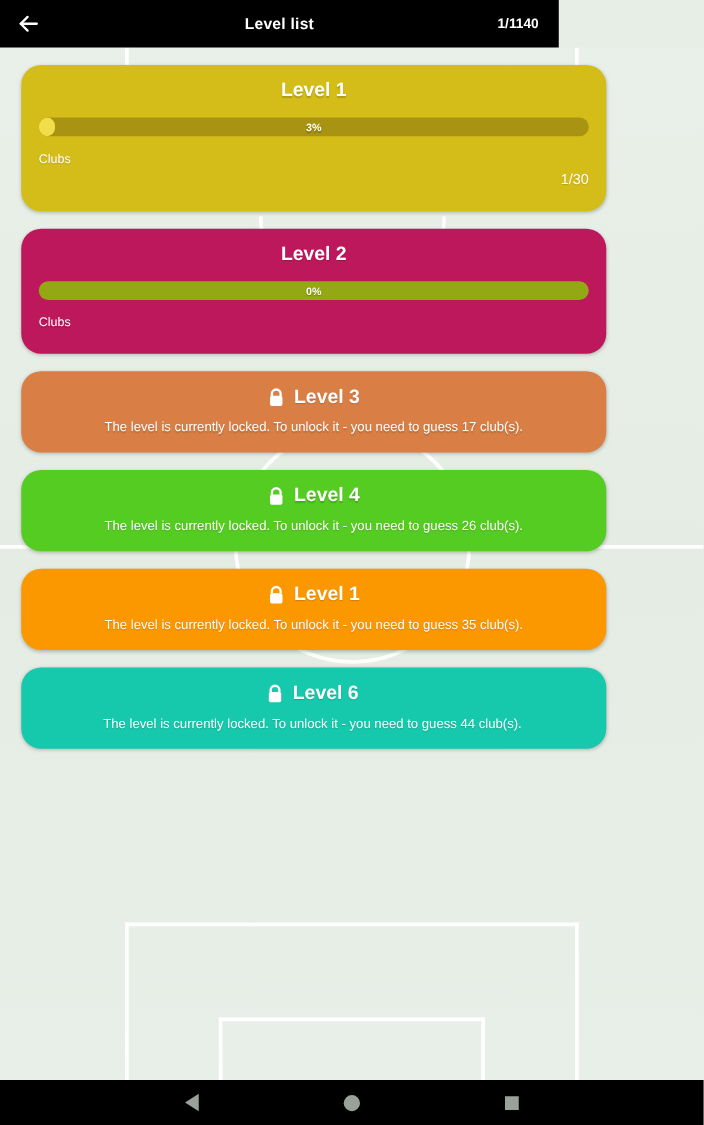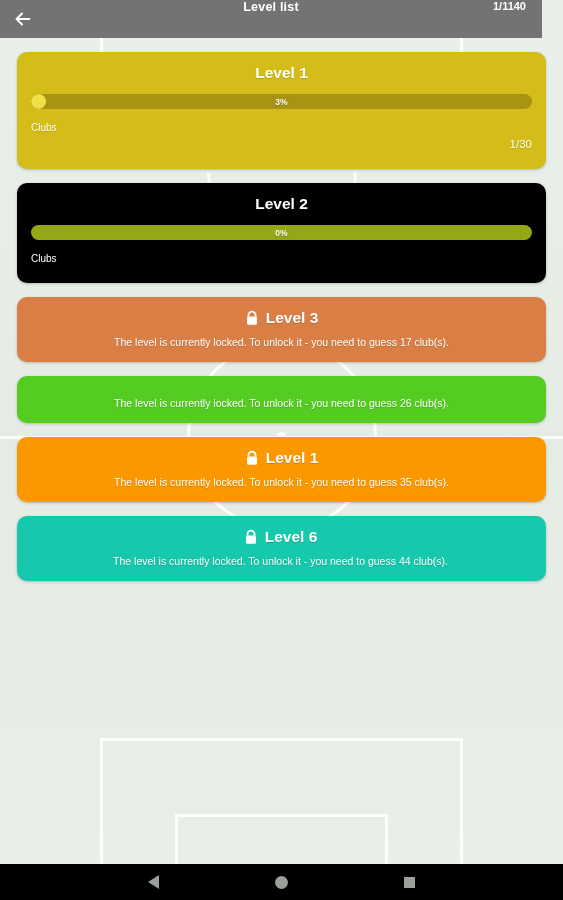--- a/index.html
+++ b/index.html
@@ -16,24 +16,25 @@
     position: relative;
     width: 563px;
     height: 900px;
     overflow: hidden;
   }
 
   
   #header {
     position: absolute;
     top: 0; left: 0;
-    width: 542px;
+    width: 447px;
     height: 38px;
-    background: #737373;
-    display: flex;
+    background: #000000;
+    display: flex;
+    align-items: center;
     z-index: 30;
   }
   #back-arrow {
     width: 46px;
     height: 38px;
     display: flex;
     align-items: center;
     justify-content: center;
     cursor: pointer;
   }
@@ -119,22 +120,22 @@
   #level-list {
     position: absolute;
     top: 38px; left: 0;
     width: 563px;
     height: 826px;
     z-index: 10;
     padding: 14px 17px 0 17px;
   }
 
   .level-card {
-    width: 529px;
-    border-radius: 10px;
+    width: 468px;
+    border-radius: 16px;
     margin-bottom: 14px;
     color: #ffffff;
     box-shadow: 0 1px 3px rgba(0,0,0,.22);
     cursor: pointer;
     overflow: hidden;
   }
   .level-card.open { padding: 12px 14px 16px 14px; }
   .level-card.locked { padding: 12px 14px 14px 14px; }
 
   .level-title {
@@ -263,21 +264,21 @@
         <div class="level-title">
           <span>Level 1</span>
         </div>
         <div class="progress-wrap" style="background: rgb(168, 148, 18);">
           <div class="progress-fill" style="background: rgb(242, 221, 74); width: 3%;"></div>
           <div class="progress-label">3%</div>
         </div>
         <div class="clubs-label">Clubs</div>
         <div class="clubs-count">1/30</div>
       </div>
-      <div class="level-card open" style="background: #000000;">
+      <div class="level-card open" style="background: #be185d;">
         <div class="level-title">
           <span>Level 2</span>
         </div>
         <div class="progress-wrap" style="background: rgb(147, 168, 19);">
           <div class="progress-fill" style="background: rgb(217, 242, 74); width: 0%;"></div>
           <div class="progress-label">0%</div>
         </div>
         <div class="clubs-label">Clubs</div>
       </div>
       <div class="level-card locked" style="background: rgb(217, 127, 69);">
@@ -286,20 +287,29 @@
             <svg width="14" height="16" viewBox="0 0 24 26" fill="#ffffff">
               <path d="M6 11V8a6 6 0 0 1 12 0v3" fill="none" stroke="#ffffff" stroke-width="3.2"></path>
               <rect x="3.5" y="10.5" width="17" height="14" rx="2.6"></rect>
             </svg>
           </span>
           <span>Level 3</span>
         </div>
         <div class="locked-msg">The level is currently locked. To unlock it - you need to guess 17 club(s).</div>
       </div>
       <div class="level-card locked" style="background: rgb(85, 204, 34);">
+        <div class="level-title">
+          <span class="lock-icon">
+            <svg width="14" height="16" viewBox="0 0 24 26" fill="#ffffff">
+              <path d="M6 11V8a6 6 0 0 1 12 0v3" fill="none" stroke="#ffffff" stroke-width="3.2"></path>
+              <rect x="3.5" y="10.5" width="17" height="14" rx="2.6"></rect>
+            </svg>
+          </span>
+          <span>Level 4</span>
+        </div>
         <div class="locked-msg">The level is currently locked. To unlock it - you need to guess 26 club(s).</div>
       </div>
       <div class="level-card locked" style="background: rgb(251, 152, 0);">
         <div class="level-title">
           <span class="lock-icon">
             <svg width="14" height="16" viewBox="0 0 24 26" fill="#ffffff">
               <path d="M6 11V8a6 6 0 0 1 12 0v3" fill="none" stroke="#ffffff" stroke-width="3.2"></path>
               <rect x="3.5" y="10.5" width="17" height="14" rx="2.6"></rect>
             </svg>
           </span>

